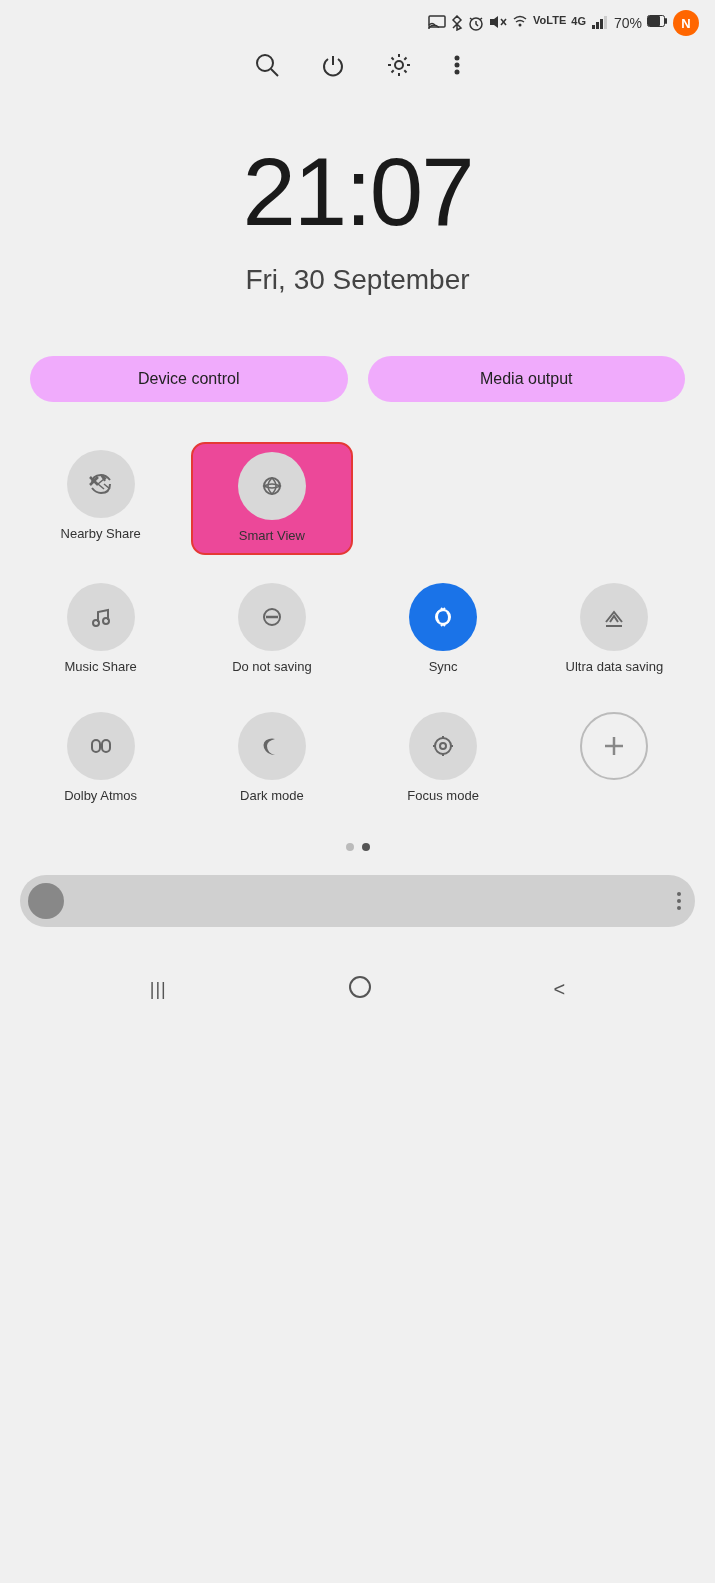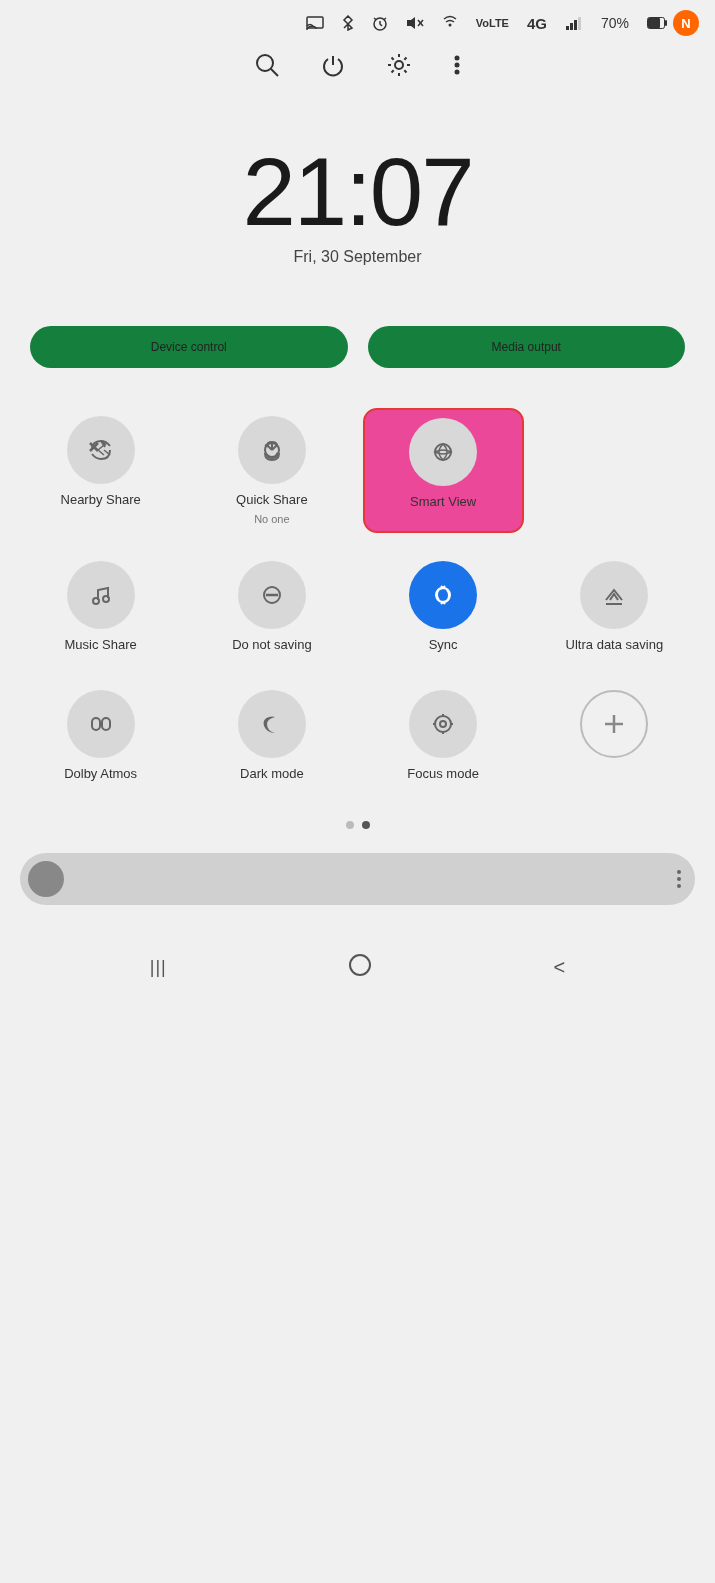--- a/index.html
+++ b/index.html
@@ -15,22 +15,22 @@
     
     .status-bar {
       display: flex;
       justify-content: flex-end;
       align-items: center;
       padding: 10px 16px 6px;
       gap: 6px;
     }
     .status-icons {
       display: flex;
-      align-items: center;
-      gap: 18px;
+      align-items: flex-start;
+      gap: 5px;
       font-size: 13px;
       color: #333;
     }
     .battery-text {
       font-size: 14px;
       font-weight: 500;
       color: #333;
     }
     .notification-badge {
       width: 26px;
@@ -65,40 +65,40 @@
       padding: 40px 8px 60px;
     }
     .clock-time {
       font-size: 96px;
       font-weight: 300;
       color: #1a1a1a;
       letter-spacing: -2px;
       line-height: 1;
     }
     .clock-date {
-      font-size: 16px;
+      font-size: 28px;
       color: #444;
-      margin-top: 8px;
+      margin-top: 24px;
       font-weight: 400;
     }
 
     
     .quick-actions {
       display: flex;
       justify-content: center;
       gap: 20px;
       padding: 0 30px 30px;
     }
     .quick-action-btn {
       flex: 1;
-      background: #15803d;
+      background: #f0abfc;
       border: none;
       border-radius: 30px;
       padding: 14px 20px;
-      font-size: 12px;
+      font-size: 16px;
       font-weight: 500;
       color: #222;
       cursor: pointer;
       text-align: center;
     }
 
     
     .tiles-grid {
       display: grid;
       grid-template-columns: repeat(4, 1fr);
@@ -244,21 +244,21 @@
       <line x1="12" y1="4" x2="17" y2="10" stroke="#333" stroke-width="1.5"></line>
       <line x1="17" y1="4" x2="12" y2="10" stroke="#333" stroke-width="1.5"></line>
     </svg>
 
     <svg width="16" height="16" viewBox="0 0 16 16">
       <path d="M2 4 Q8 -1 14 4" fill="none" stroke="#333" stroke-width="1.5"></path>
       <path d="M4 7 Q8 4 12 7" fill="none" stroke="#333" stroke-width="1.5"></path>
       <circle cx="8" cy="10" r="1.5" fill="#333"></circle>
     </svg>
     <span style="font-size:11px;font-weight:bold;color:#333;line-height:1;">VoLTE</span>
-    <span style="font-size:15px;font-weight:bold;color:#333;">4G</span>
+    <span style="font-size:11px;font-weight:bold;color:#333;">4G</span>
 
     <svg width="18" height="14" viewBox="0 0 18 14">
       <rect x="1" y="10" width="3" height="4" fill="#333"></rect>
       <rect x="5" y="7" width="3" height="7" fill="#333"></rect>
       <rect x="9" y="4" width="3" height="10" fill="#333"></rect>
       <rect x="13" y="1" width="3" height="13" fill="#ccc"></rect>
     </svg>
     <span class="battery-text">70%</span>
 
     <svg width="20" height="12" viewBox="0 0 20 12">
@@ -322,38 +322,20 @@
         <line x1="26" y1="22" x2="20" y2="17" stroke="#666" stroke-width="1.5"></line>
 
         <path d="M6 10 L14 18 M14 10 L6 18" fill="none" stroke="#666" stroke-width="2.5"></path>
         <path d="M20 10 L28 18 M28 10 L20 18" fill="none" stroke="#666" stroke-width="2.5" opacity="0"></path>
       </svg>
     </div>
     <div class="tile-label">Nearby Share</div>
   </div>
 
 
-  <div class="tile">
-    <div class="tile-icon">
-      <svg width="34" height="34" viewBox="0 0 34 34">
-        <circle cx="17" cy="17" r="7" fill="none" stroke="#666" stroke-width="2"></circle>
-        <path d="M17 10 L17 17 M17 17 L22 12" fill="none" stroke="#666" stroke-width="2"></path>
-        <path d="M17 17 L12 12" fill="none" stroke="#666" stroke-width="2"></path>
-        <path d="M10 20 Q10 27 17 27 Q24 27 24 20" fill="none" stroke="#666" stroke-width="2"></path>
-        <path d="M13 14 Q13 8 17 8 Q21 8 21 14" fill="none" stroke="#666" stroke-width="2" opacity="0"></path>
-
-        <path d="M12 13 Q12 9 17 9 Q22 9 22 13" fill="none" stroke="#666" stroke-width="2"></path>
-        <path d="M22 21 Q22 25 17 25 Q12 25 12 21" fill="none" stroke="#666" stroke-width="2"></path>
-        <polyline points="10,12 12,13 13,10" fill="none" stroke="#666" stroke-width="2"></polyline>
-        <polyline points="24,22 22,21 21,24" fill="none" stroke="#666" stroke-width="2"></polyline>
-      </svg>
-    </div>
-    <div class="tile-label">Quick Share</div>
-    <div class="tile-sublabel">No one</div>
-  </div>
 
   <div class="tile highlighted">
     <div class="tile-icon">
       <svg width="34" height="34" viewBox="0 0 34 34">
         <circle cx="17" cy="17" r="8" fill="none" stroke="#666" stroke-width="2"></circle>
         <path d="M17 9 Q13 13 13 17 Q13 21 17 25 Q21 21 21 17 Q21 13 17 9Z" fill="none" stroke="#666" stroke-width="1.5"></path>
         <path d="M9 17 Q17 13 25 17 Q17 21 9 17Z" fill="none" stroke="#666" stroke-width="1.5"></path>
       </svg>
     </div>
     <div class="tile-label">Smart View</div>

